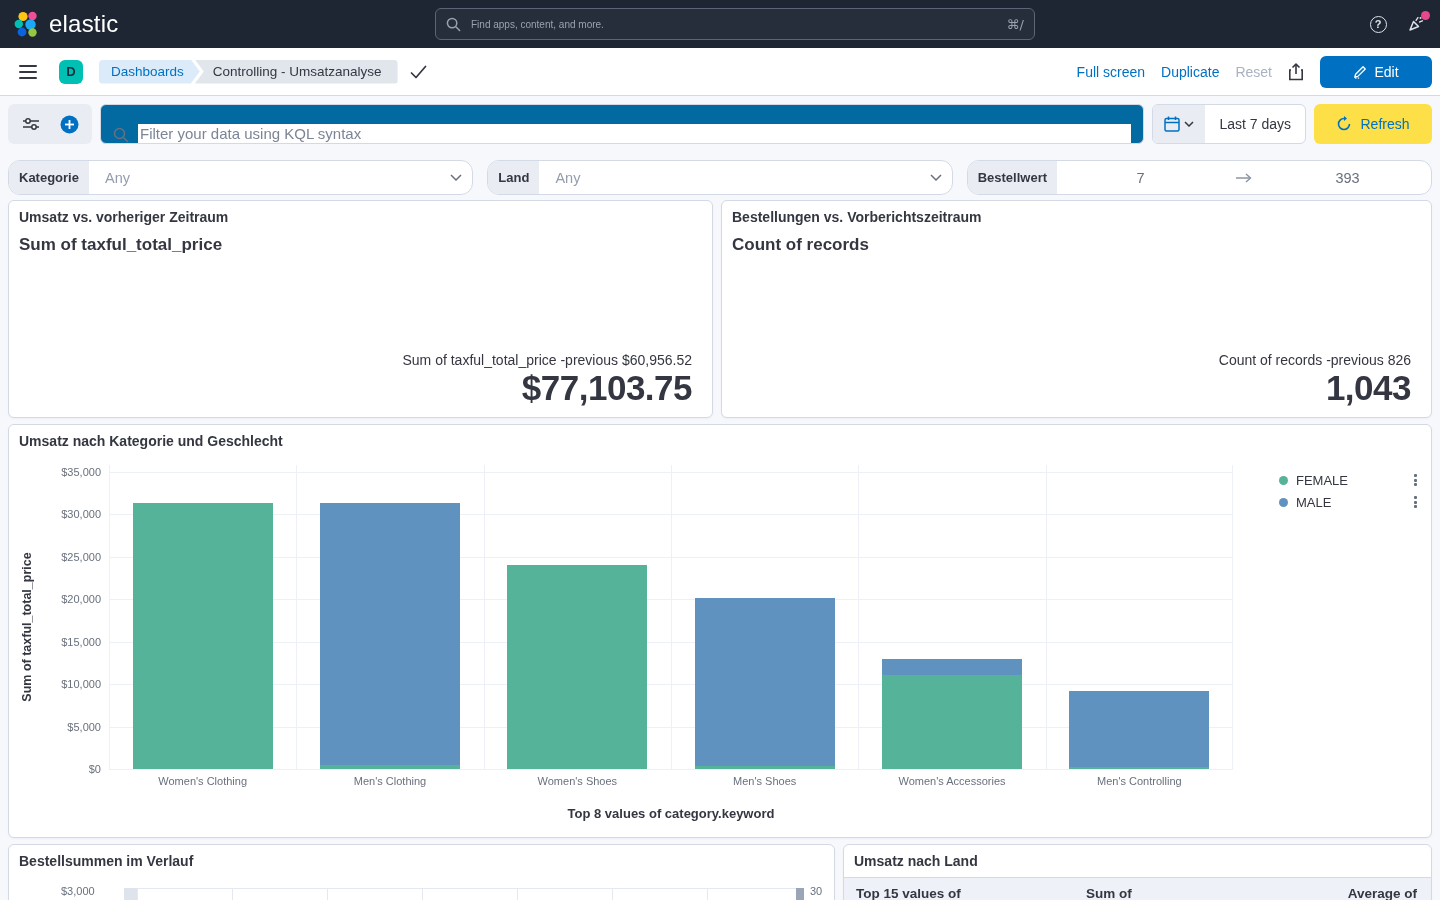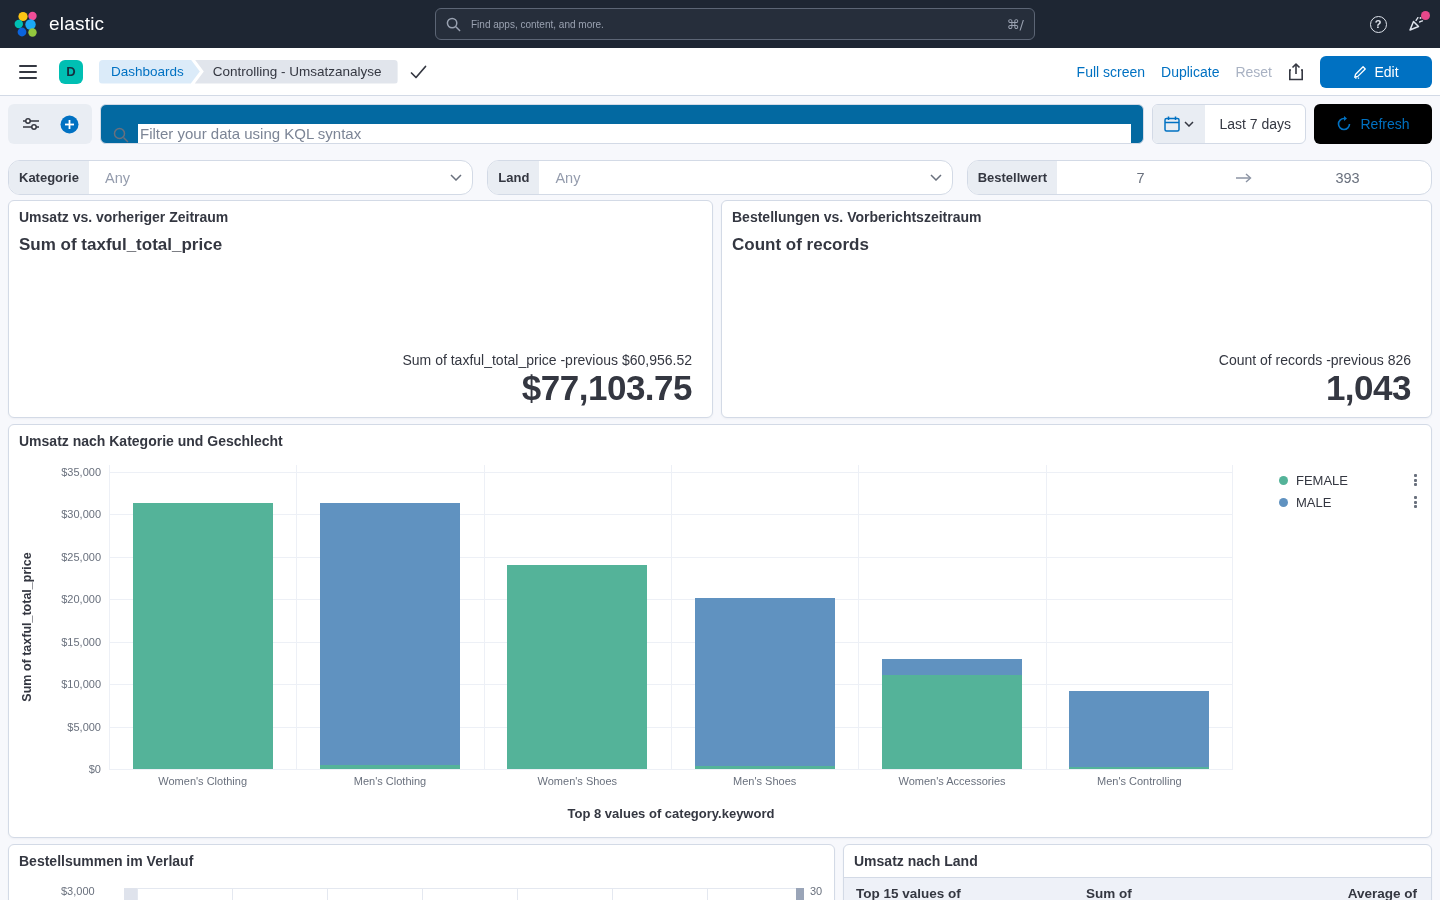--- a/index.html
+++ b/index.html
@@ -3,21 +3,21 @@
 <meta charset="utf-8">
 <style>
   html,body{margin:0;padding:0;width:1440px;height:900px;overflow:hidden;
     font-family:"Liberation Sans","DejaVu Sans",sans-serif;background:#f7f8fc;color:#343741;}
   *{box-sizing:border-box;}
 
   
   .hdr{position:absolute;left:0;top:0;width:1440px;height:48px;background:#1e2633;
     display:flex;align-items:center;}
   .brand{display:flex;align-items:center;gap:9px;padding-left:14px;width:200px;}
-  .brand-name{color:#fff;font-size:19px;font-weight:500;letter-spacing:.2px;}
+  .brand-name{color:#fff;font-size:24px;font-weight:500;letter-spacing:.2px;}
   .hdr-search{position:absolute;left:435px;top:8px;width:600px;height:32px;border:1px solid #5c6575;
     border-radius:6px;background:rgba(255,255,255,.04);display:flex;align-items:center;padding:0 10px;gap:8px;}
   .hdr-search input{flex:1;background:transparent;border:none;outline:none;color:#dfe4ec;font-size:10px;
     font-family:inherit;}
   .hdr-search input::placeholder{color:#9aa2b1;}
   .hdr-shortcut{color:#9aa2b1;font-size:13px;font-family:"DejaVu Sans",sans-serif;}
   .hdr-right{position:absolute;right:14px;top:0;height:48px;display:flex;align-items:center;gap:18px;}
   .hicon{position:relative;width:20px;height:20px;display:flex;align-items:center;justify-content:center;cursor:pointer;}
   .help-circ{width:17px;height:17px;border:1.6px solid #dfe4ec;border-radius:50%;color:#dfe4ec;
     font-size:11px;font-weight:700;display:flex;align-items:center;justify-content:center;}
@@ -47,21 +47,21 @@
   .frow{position:absolute;left:8px;top:104px;width:1424px;height:40px;display:flex;align-items:stretch;gap:8px;}
   .fgroup{width:84px;background:#e9edf3;border-radius:6px;display:flex;align-items:center;justify-content:space-evenly;}
   .fbtn{width:32px;height:32px;display:flex;align-items:center;justify-content:center;cursor:pointer;}
   .kql{flex:1;background:#0369a1;border:1px solid #d3dae6;border-radius:6px;display:flex;align-items:flex-end;
     padding:0 12px;gap:9px;}
   .kql input{flex:1;border:none;outline:none;font-size:15px;font-family:inherit;color:#343741;}
   .kql input::placeholder{color:#7c8596;}
   .dategrp{display:flex;align-items:stretch;border:1px solid #d3dae6;border-radius:6px;overflow:hidden;background:#fff;}
   .cal-btn{width:52px;background:#e9edf3;display:flex;align-items:center;justify-content:center;gap:4px;cursor:pointer;}
   .daterange{display:flex;align-items:center;padding:0 14px;font-size:14px;color:#343741;cursor:pointer;}
-  .refresh-btn{width:118px;background:#000000;border:none;border-radius:6px;color:#0071c2;font-size:14px;
+  .refresh-btn{width:118px;background:#fde047;border:none;border-radius:6px;color:#0071c2;font-size:14px;
     font-weight:500;font-family:inherit;display:flex;align-items:center;justify-content:center;gap:8px;cursor:pointer;}
 
   
   .crow{position:absolute;left:8px;top:160px;width:1424px;height:35px;display:flex;gap:14px;}
   .ctl{flex:1;background:#fff;border:1px solid #d3dae6;border-radius:12px;display:flex;align-items:stretch;overflow:hidden;}
   .ctl-label{background:#e9edf3;display:flex;align-items:center;padding:0 10px;font-size:13px;font-weight:700;color:#343741;}
   .ctl-value{flex:1;display:flex;align-items:center;padding:0 16px;font-size:14.5px;color:#949cad;cursor:pointer;}
   .ctl-chev{display:flex;align-items:center;padding-right:10px;}
   .range-half{flex:1;display:flex;align-items:center;justify-content:center;font-size:14.5px;color:#69707d;cursor:text;}
   .range-arrow{display:flex;align-items:center;justify-content:center;width:40px;color:#8b93a3;}

